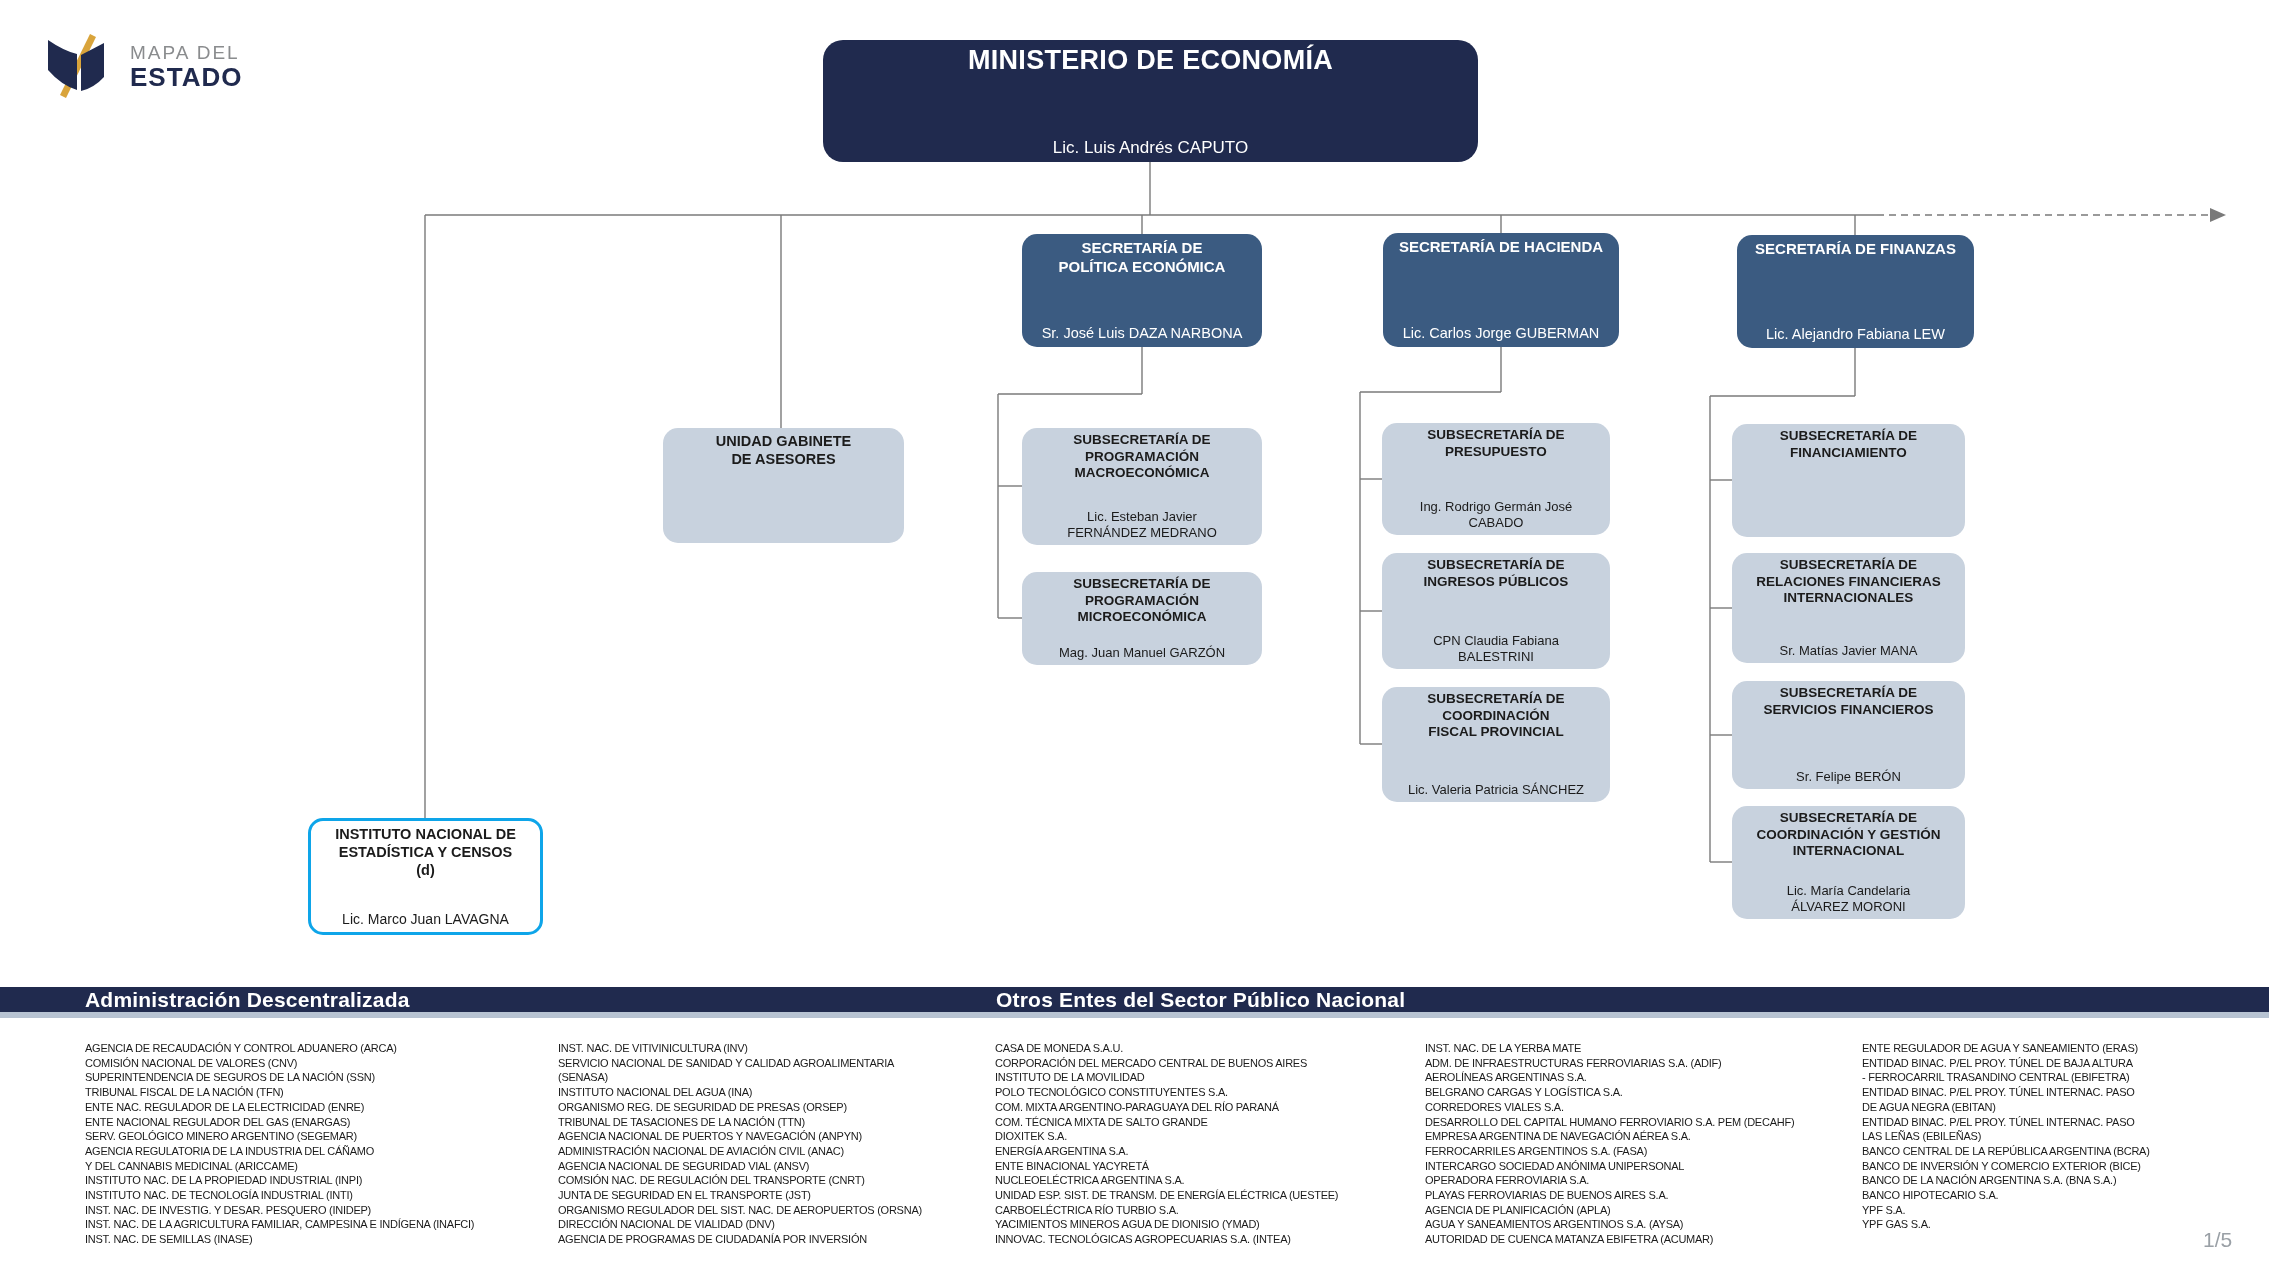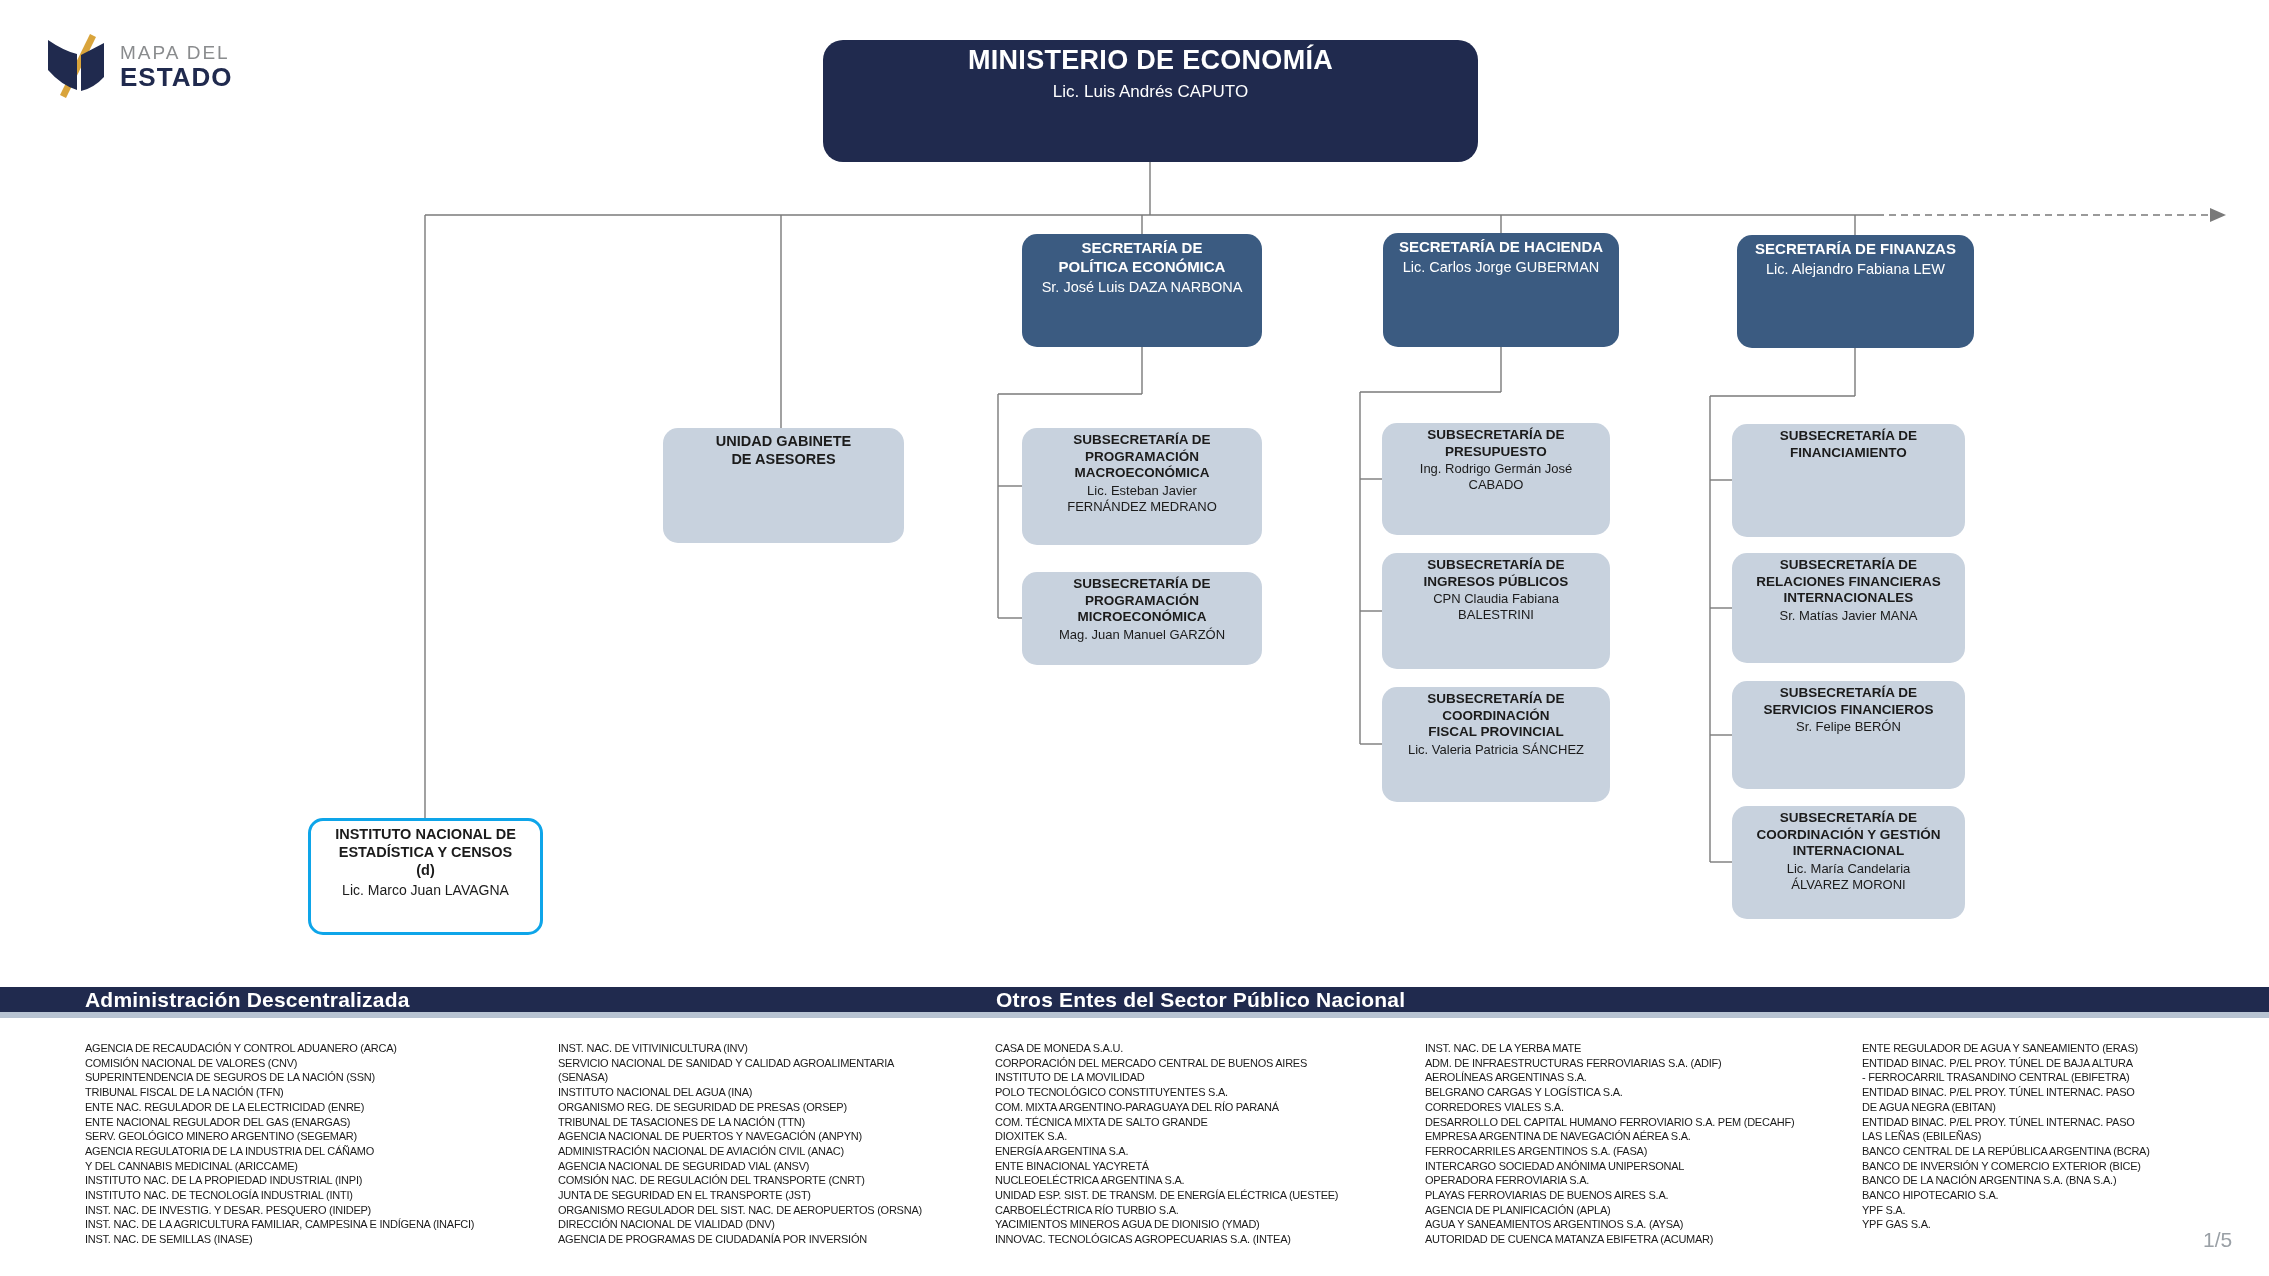--- a/index.html
+++ b/index.html
@@ -9,26 +9,26 @@
   *{margin:0;padding:0;box-sizing:border-box;}
   html,body{background:#fff;}
   body{width:2269px;height:1276px;position:relative;overflow:hidden;
        font-family:"Liberation Sans", sans-serif;}
   #stage{position:absolute;inset:0;}
   svg.connectors{position:absolute;left:0;top:0;pointer-events:none;}
   svg.connectors line, svg.connectors polyline{stroke:var(--connector);stroke-width:1.4;fill:none;}
   svg.connectors .dashed{stroke-dasharray:7 5;}
   svg.connectors .arrow{fill:var(--connector);stroke:none;}
 
-  .logo{position:absolute;left:46px;top:34px;display:flex;align-items:flex-start;gap:14px;}
+  .logo{position:absolute;left:46px;top:34px;display:flex;align-items:flex-start;gap:24px;}
   .logo-text{padding-top:8px;}
   .logo-top{font-size:19px;color:var(--graytxt);letter-spacing:2px;line-height:22px;}
   .logo-bottom{font-size:26px;font-weight:700;color:var(--navy);letter-spacing:1px;line-height:27px;}
 
-  .box{position:absolute;display:flex;flex-direction:column;align-items:center;justify-content:flex-start;
+  .box{position:absolute;display:flex;flex-direction:column;align-items:center;justify-content:space-between;
        text-align:center;padding:4px 8px;}
   .box .title,.box .name{white-space:pre-line;}
   .box-dark{background:var(--navy);color:#fff;border-radius:20px;}
   .box-mid{background:var(--steel);color:#fff;border-radius:15px;}
   .box-light{background:var(--lightbox);color:var(--ink);border-radius:15px;}
   .box-outline{background:#fff;color:var(--ink);border:3px solid #0ea5e9;border-radius:15px;}
 
   .t-lg{font-size:27px;font-weight:700;letter-spacing:.3px;line-height:32px;}
   .n-lg{font-size:17px;margin-top:6px;line-height:20px;}
   .t-md{font-size:15px;font-weight:700;line-height:19px;}

